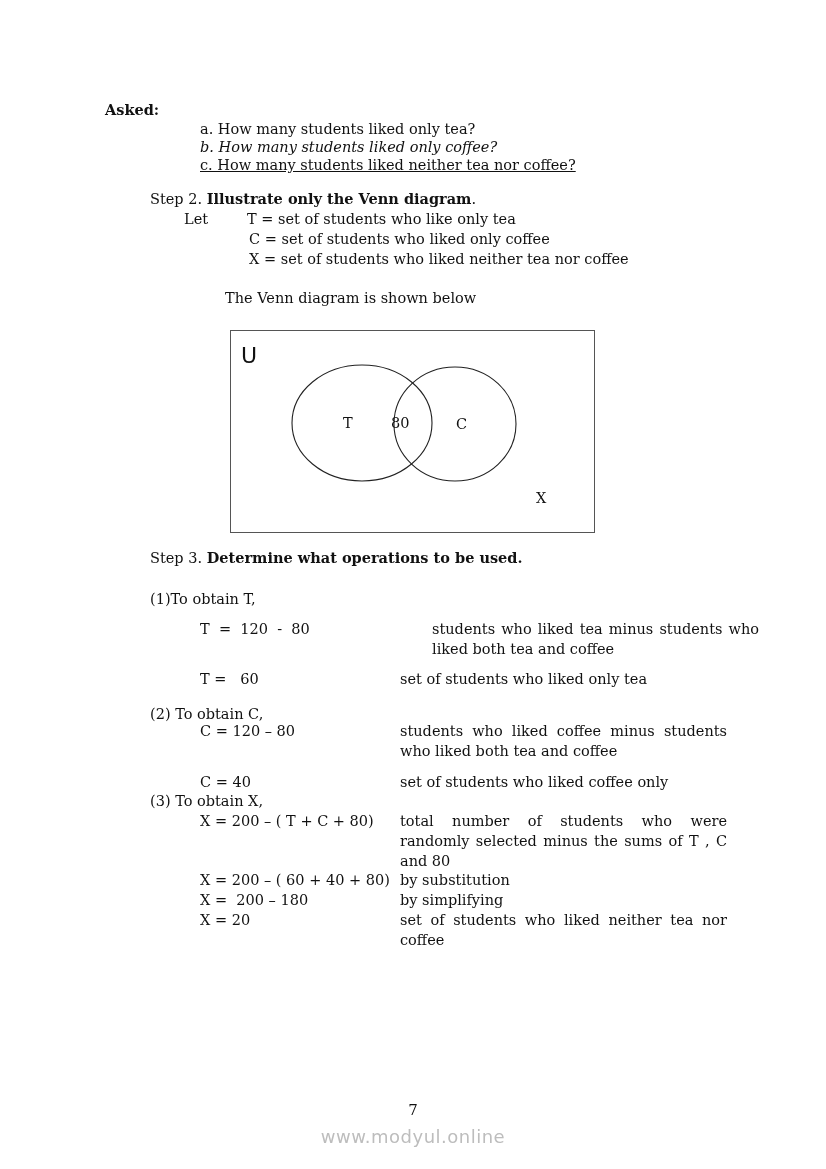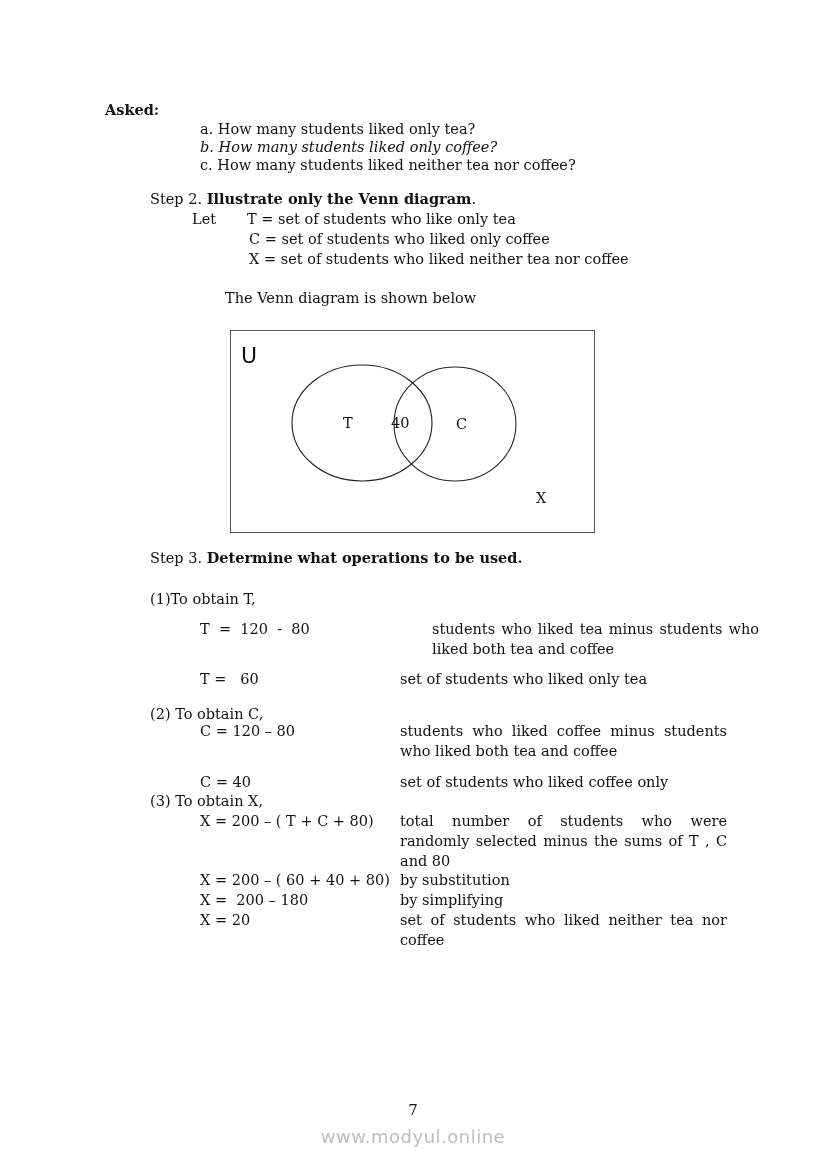--- a/index.html
+++ b/index.html
@@ -12,39 +12,39 @@
     .venn svg { position:absolute; left:0; top:0; }
     .pageno { position:absolute; left:0; width:826px; text-align:center; top:1101px; font-size:15px; }
     .watermark { position:absolute; left:0; width:826px; text-align:center; top:1126px; font-family:"DejaVu Sans","Liberation Sans",sans-serif; font-size:18px; color:#bdbdbd; letter-spacing:0.5px; }
   </style>
 </head>
 <body>
 
 <div class="abs b" style="left:105px; top:101px;">Asked:</div>
 <div class="abs" style="left:200px; top:120px;">a. How many students liked only tea?</div>
 <div class="abs" style="left:200px; top:138px;font-style:italic;">b. How many students liked only coffee?</div>
-<div class="abs" style="left:200px; top:156px;">c. How many students liked neither tea nor coffee?</div>
+<div class="abs" style="left:200px; top:156px;text-decoration:underline;">c. How many students liked neither tea nor coffee?</div>
 
 <div class="abs" style="left:150px; top:190px;">
   <span>Step 2. </span><span class="b">Illustrate only the Venn diagram</span><span>.</span>
 </div>
-<div class="abs" style="left:192px; top:210px;">Let</div>
+<div class="abs" style="left:184px; top:210px;">Let</div>
 <div class="abs" style="left:247px; top:210px;">T = set of students who like only tea</div>
 <div class="abs" style="left:249px; top:230px;">C = set of students who liked only coffee</div>
 <div class="abs" style="left:249px; top:250px;">X = set of students who liked neither tea nor coffee</div>
 <div class="abs" style="left:225px; top:289px;">The Venn diagram is shown below</div>
 
 <div class="venn">
   <svg width="365" height="203" viewBox="0 0 365 203">
     <ellipse cx="131" cy="92" rx="70" ry="58" fill="none" stroke="#222" stroke-width="1.1"></ellipse>
     <ellipse cx="224" cy="93" rx="61" ry="57" fill="none" stroke="#222" stroke-width="1.1"></ellipse>
   </svg>
   <div class="abs" style="left:10px; top:12px; font-family:'DejaVu Sans','Liberation Sans',sans-serif; font-size:22px; line-height:26px;">U</div>
   <div class="abs" style="left:112px; top:83px;">T</div>
-  <div class="abs" style="left:160px; top:83px;">40</div>
+  <div class="abs" style="left:160px; top:83px;">80</div>
   <div class="abs" style="left:225px; top:84px;">C</div>
   <div class="abs" style="left:305px; top:158px;">X</div>
 </div>
 
 <div class="abs" style="left:150px; top:549px;">
   <span>Step 3. </span><span class="b">Determine what operations to be used.</span>
 </div>
 
 <div class="abs" style="left:150px; top:590px;">(1)To obtain T,</div>
 <div class="abs" style="left:200px; top:620px; white-space:pre;">T  =  120  -  80</div>

